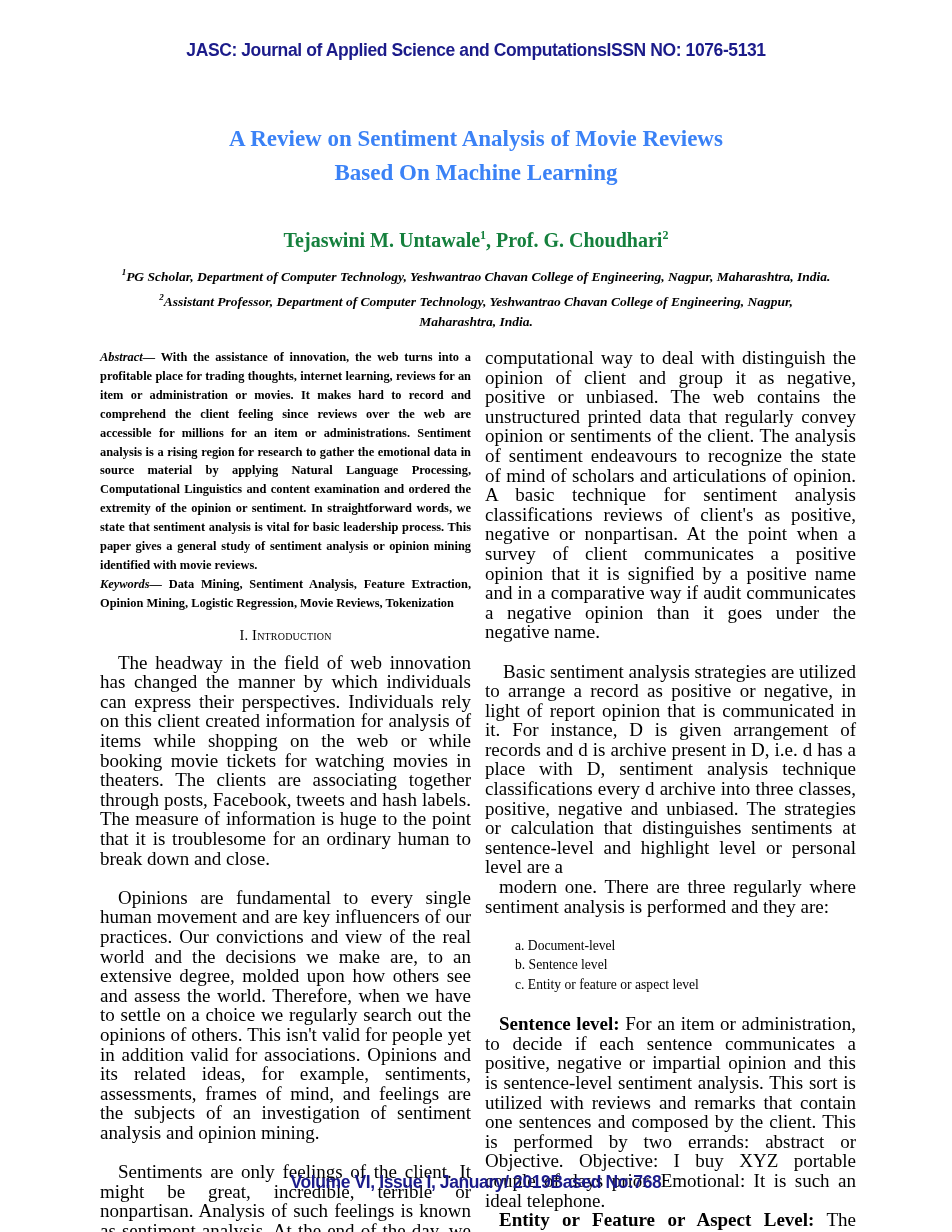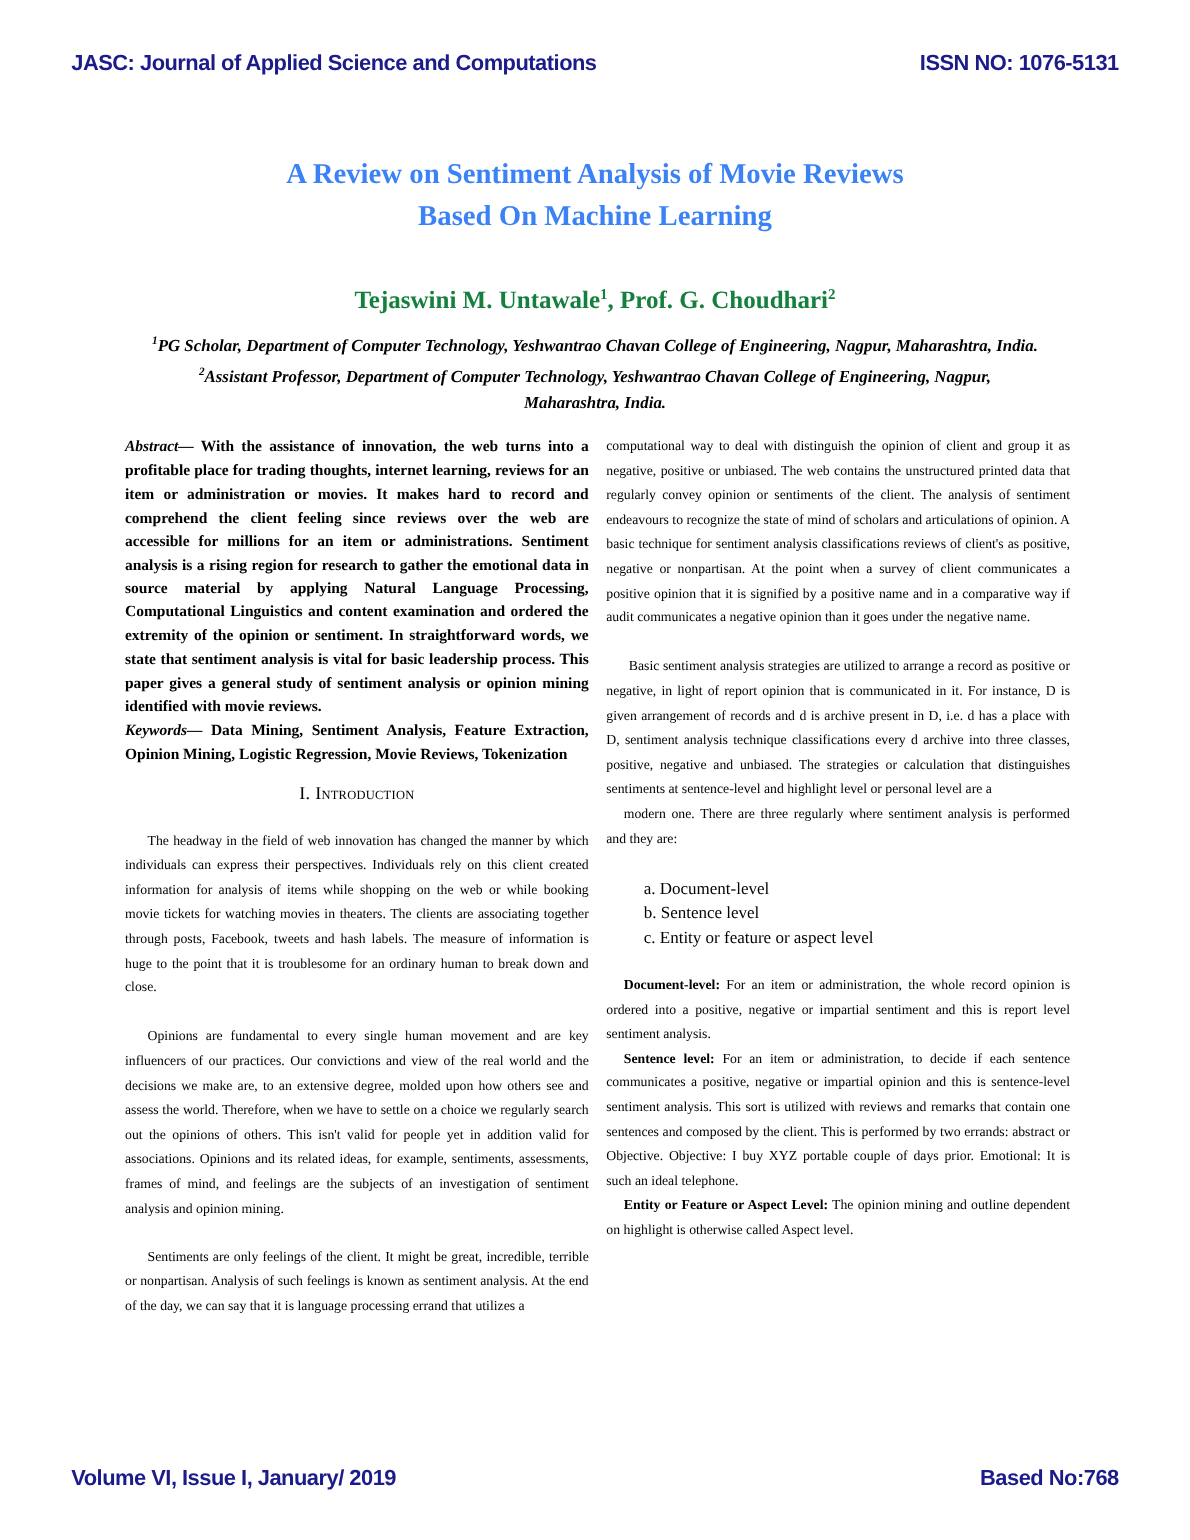--- a/index.html
+++ b/index.html
@@ -7,21 +7,21 @@
   body {
     width: 952px; height: 1232px;
     position: relative;
     font-family: "Liberation Serif", serif;
     color: #000000;
     overflow: hidden;
   }
   
   .runhead {
     position: absolute; left: 57px; right: 57px;
-    display: flex; justify-content: space-between; align-items: baseline;
+    display: flex; justify-content: center; align-items: baseline;
     font-family: "Liberation Sans", sans-serif;
     font-weight: 700; font-size: 17.5px; letter-spacing: -0.4px;
     color: #1b1b8a;
   }
   .header { top: 40px; }
   .footer { top: 1172px; }
 
   
   .paper-title {
     position: absolute; top: 122px; left: 0; width: 100%;
@@ -47,27 +47,27 @@
   }
   .col { width: 371px; flex: 0 0 371px; }
 
   .abstract-p, .keywords-p {
     font-weight: 700; font-size: 12.4px; line-height: 18.9px;
     text-align: justify;
   }
   .lead-italic { font-style: italic; font-weight: 700; }
 
   .section-heading {
-    margin-top: 14px; margin-bottom: 20px;
+    margin-top: 14px; margin-bottom: 9px;
     text-align: center; font-weight: 400; font-size: 14.5px;
     font-variant: small-caps; letter-spacing: 0.2px;
   }
 
   .body-p {
-    font-size: 11px; line-height: 19.6px; text-align: justify;
+    font-size: 19px; line-height: 19.6px; text-align: justify;
   }
   .indent { text-indent: 18px; }
   .sp { margin-top: 19.6px; }
   .hang { text-indent: 14px; }
 
   .level-list {
     margin-top: 19.6px; margin-bottom: 19.6px;
     padding-left: 30px; font-size: 13.6px; line-height: 19.6px;
   }
   .def-p .lead-bold { font-weight: 700; }
@@ -106,21 +106,20 @@
 
   <div class="col">
     <p class="body-p">computational way to deal with distinguish the opinion of client and group it as negative, positive or unbiased. The web contains the unstructured printed data that regularly convey opinion or sentiments of the client. The analysis of sentiment endeavours to recognize the state of mind of scholars and articulations of opinion. A basic technique for sentiment analysis classifications reviews of client's as positive, negative or nonpartisan. At the point when a survey of client communicates a positive opinion that it is signified by a positive name and in a comparative way if audit communicates a negative opinion than it goes under the negative name.</p>
     <p class="body-p indent sp">Basic sentiment analysis strategies are utilized to arrange a record as positive or negative, in light of report opinion that is communicated in it. For instance, D is given arrangement of records and d is archive present in D, i.e. d has a place with D, sentiment analysis technique classifications every d archive into three classes, positive, negative and unbiased. The strategies or calculation that distinguishes sentiments at sentence-level and highlight level or personal level are a</p>
     <p class="body-p hang">modern one. There are three regularly where sentiment analysis is performed and they are:</p>
     <div class="level-list">
       <div>a. Document-level</div>
       <div>b. Sentence level</div>
       <div>c. Entity or feature or aspect level</div>
     </div>
-    <p class="body-p hang def-p"><span class="lead-bold">Document-level:</span> <span>For an item or administration, the whole record opinion is ordered into a positive, negative or impartial sentiment and this is report level sentiment analysis.</span></p>
     <p class="body-p hang def-p"><span class="lead-bold">Sentence level:</span> <span>For an item or administration, to decide if each sentence communicates a positive, negative or impartial opinion and this is sentence-level sentiment analysis. This sort is utilized with reviews and remarks that contain one sentences and composed by the client. This is performed by two errands: abstract or Objective. Objective: I buy XYZ portable couple of days prior. Emotional: It is such an ideal telephone.</span></p>
     <p class="body-p hang def-p"><span class="lead-bold">Entity or Feature or Aspect Level:</span> <span>The opinion mining and outline dependent on highlight is otherwise called Aspect level.</span></p>
   </div>
 
 </div>
 
 <div class="runhead footer">
   <span>Volume VI, Issue I, January/ 2019</span>
   <span>Based No:768</span>
 </div>

